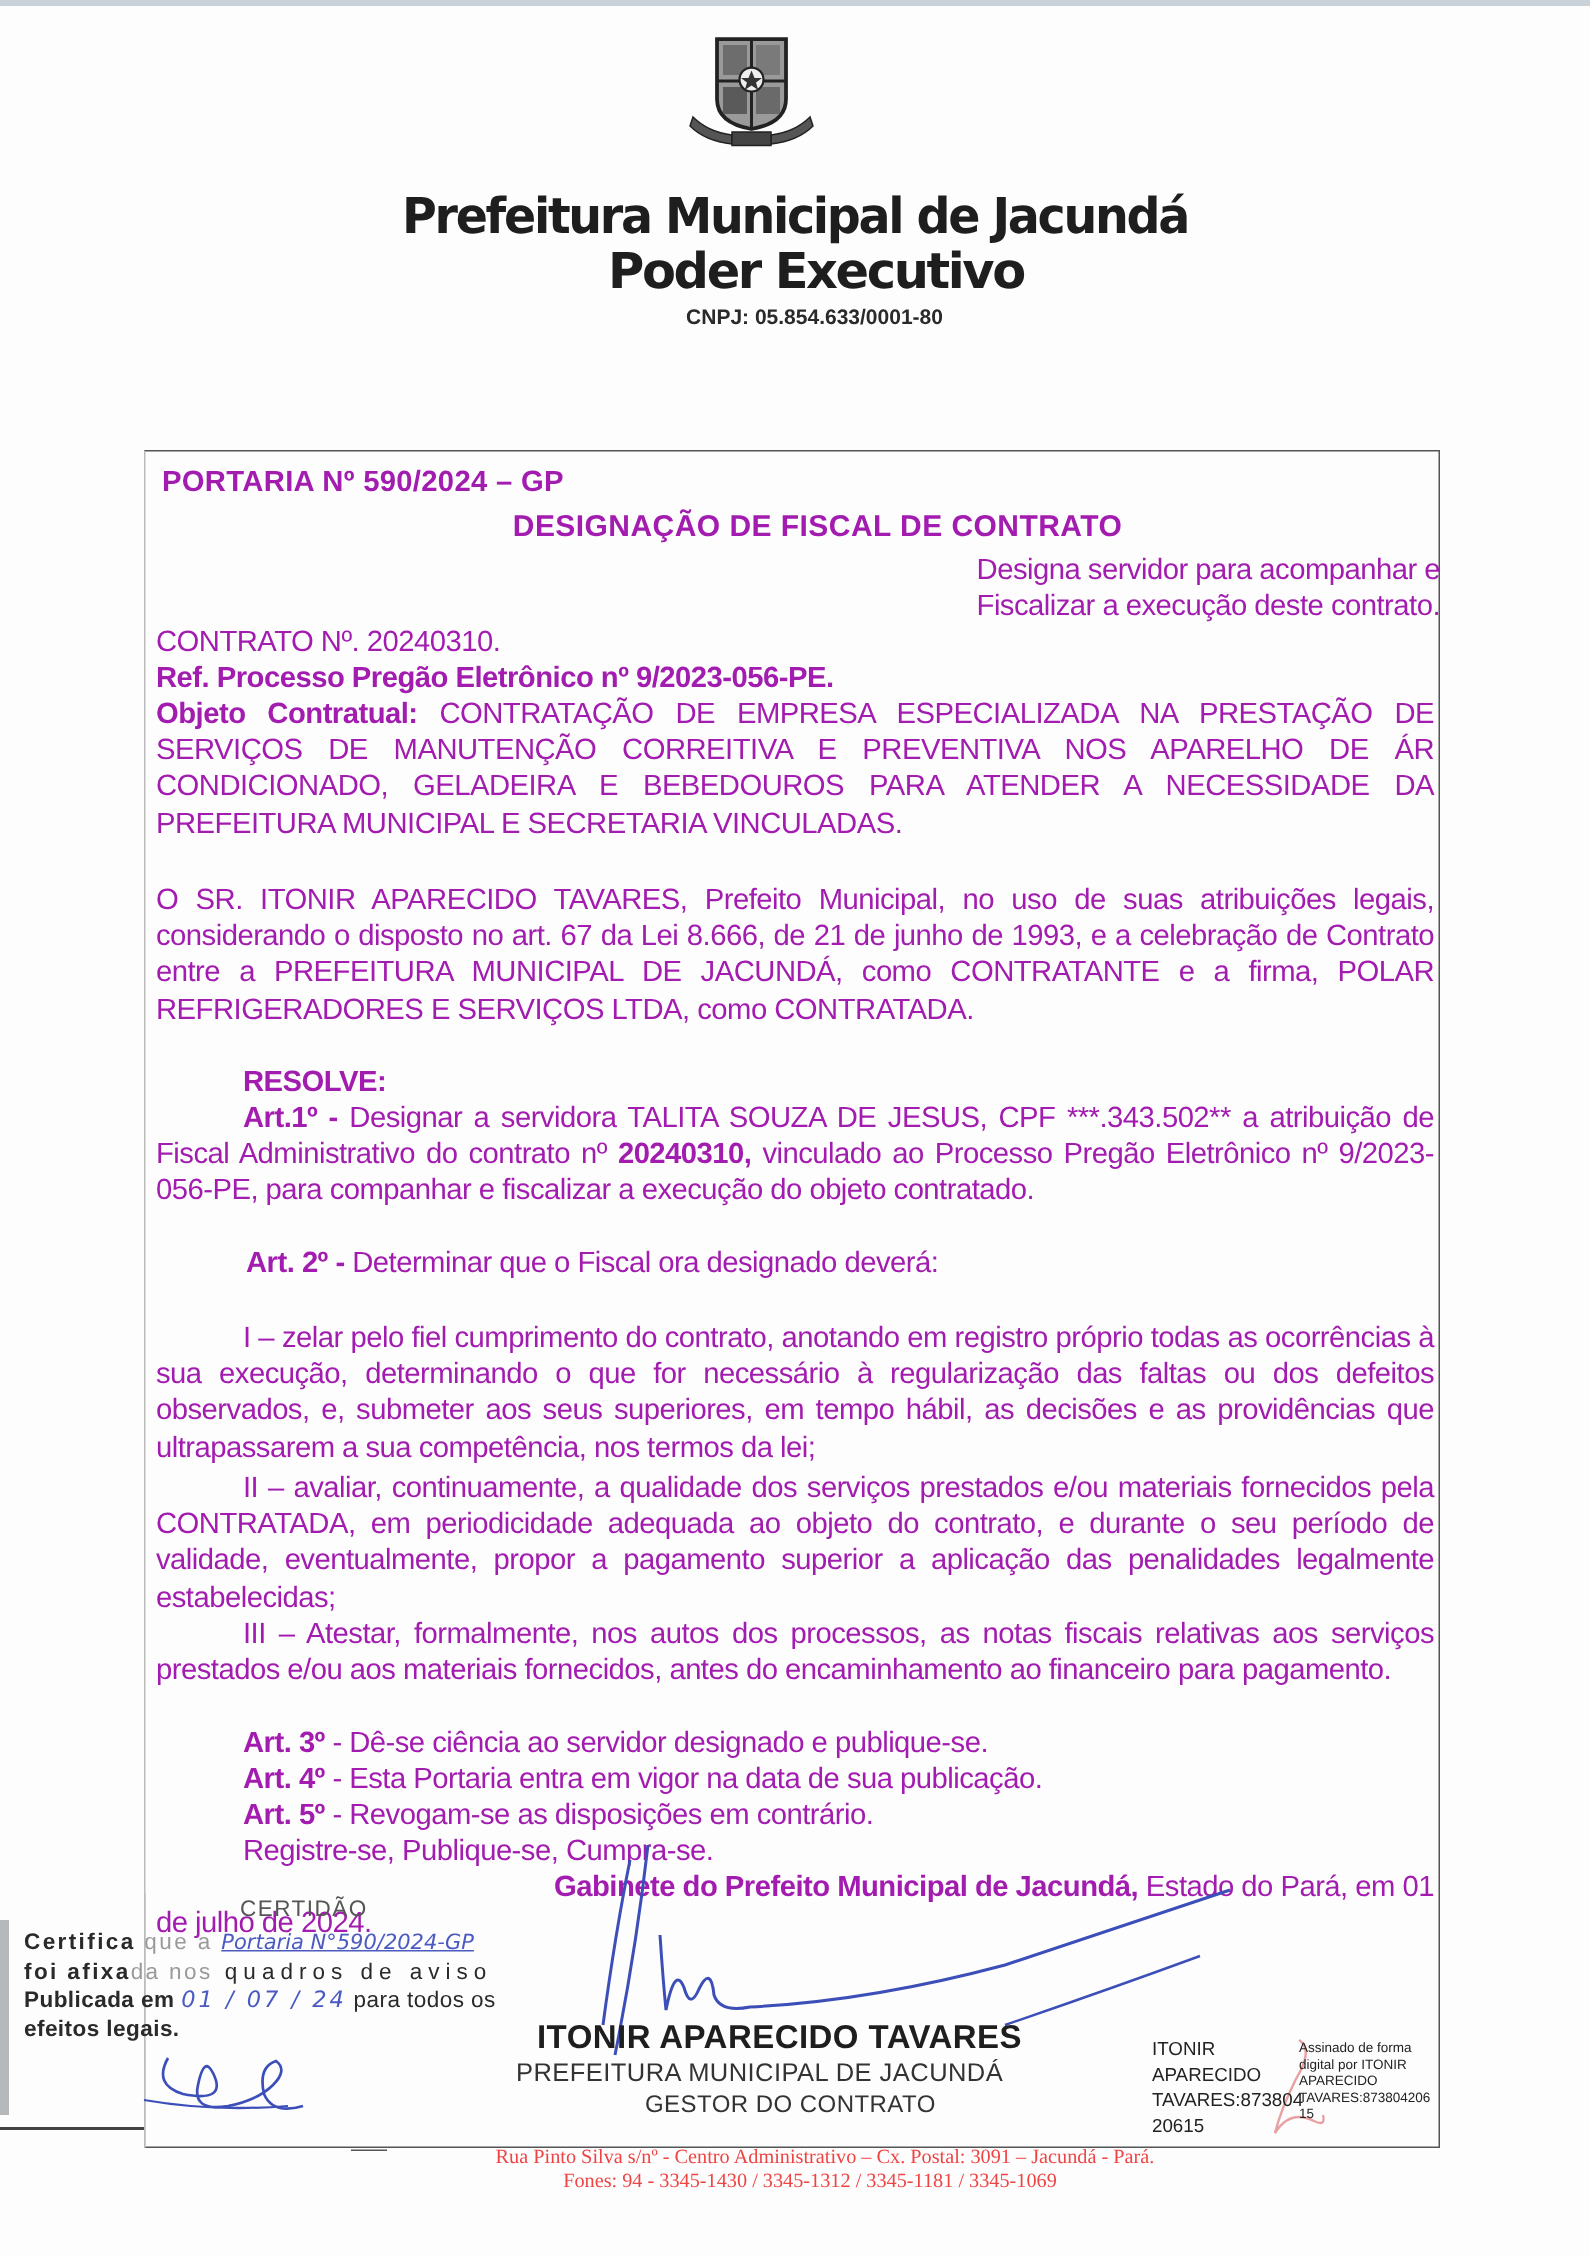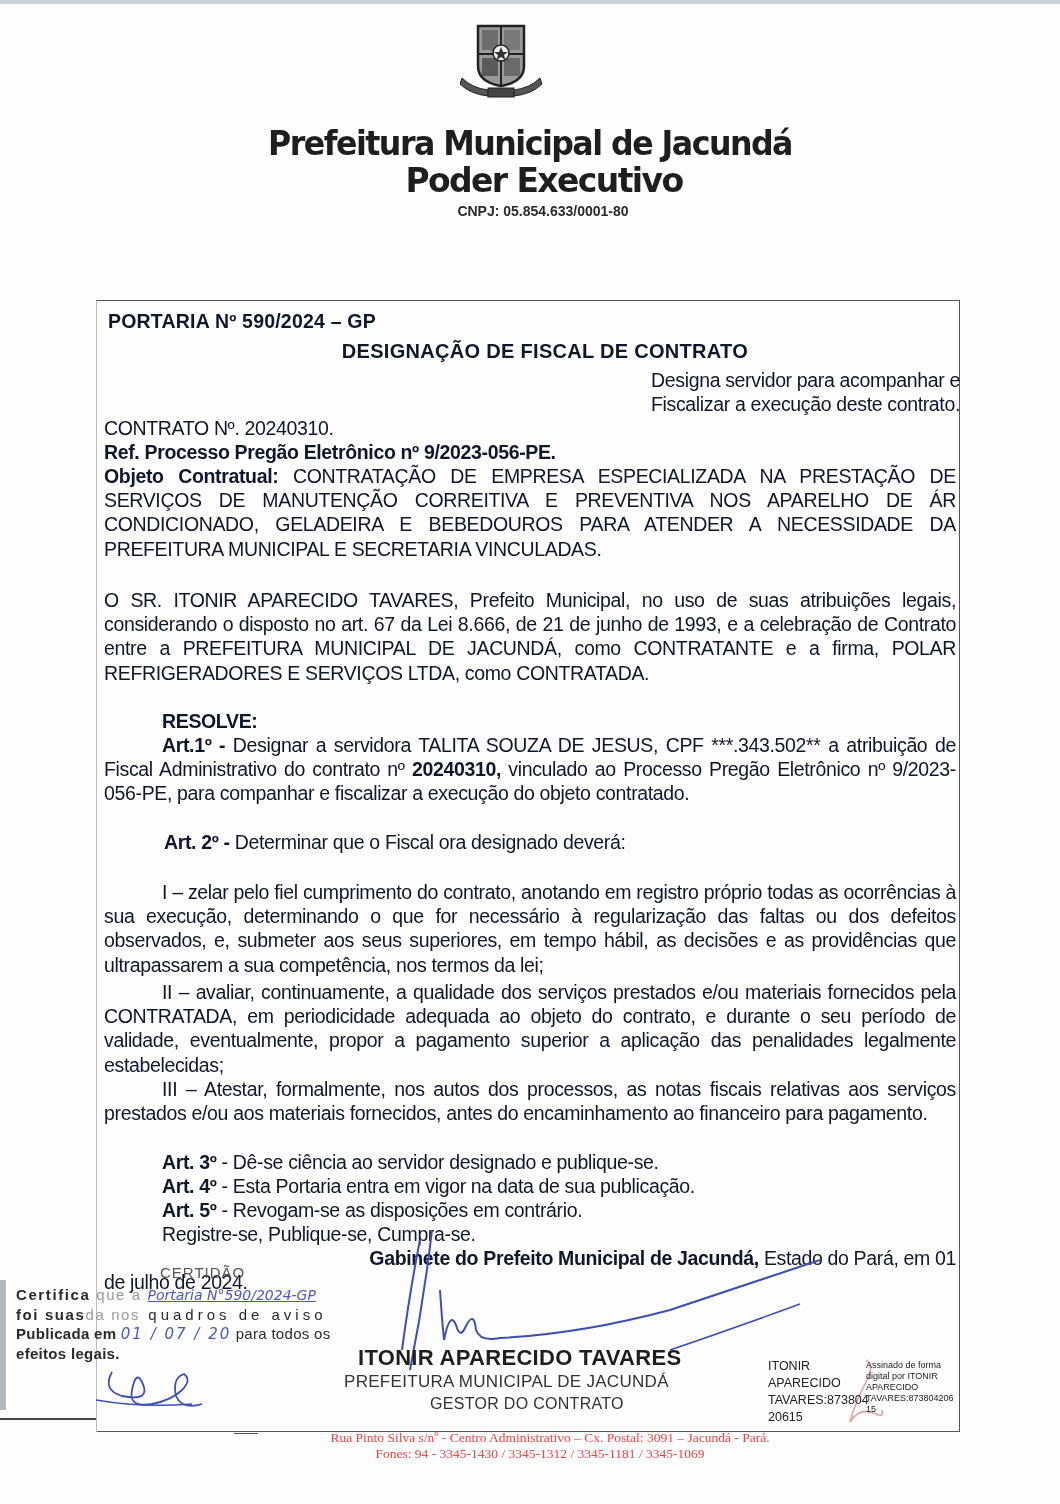--- a/index.html
+++ b/index.html
@@ -13,21 +13,21 @@
   .title1 { position: absolute; left: 0; width: 1060px; text-align: center; top: 124px;
     font-family: "DejaVu Sans", sans-serif; font-weight: bold; font-size: 33px; letter-spacing: -1.6px; color: #1e1e1e; transform: scaleX(0.96); }
   .title2 { position: absolute; left: 0; width: 1060px; text-align: center; top: 161px; padding-left: 28px; box-sizing: border-box;
     font-family: "DejaVu Sans", sans-serif; font-weight: bold; font-size: 33px; letter-spacing: -1.6px; color: #1e1e1e; }
   .cnpj { position: absolute; left: 0; width: 1060px; text-align: center; top: 203px; padding-left: 26px; box-sizing: border-box;
     font-weight: bold; font-size: 14px; color: #2a2a2a; }
 
   .frame { position: absolute; left: 96px; top: 300px; width: 862px; height: 1130px;
     border-top: 1.5px solid #555; border-right: 1.5px solid #555; border-bottom: 1.5px solid #555; border-left: 1px solid #bbb; }
 
-  .txt { position: absolute; font-size: 19.5px; line-height: 24.2px; color: #0f172a; letter-spacing: -0.35px; transform-origin: left top; }
+  .txt { position: absolute; font-size: 19.5px; line-height: 24.2px; color: #a21caf; letter-spacing: -0.35px; transform-origin: left top; }
   .b { font-weight: bold; }
   .nojust-last { text-align: justify; }
 
   .port { left: 108px; top: 309px; font-size: 19.5px; font-weight: bold; letter-spacing: 0.2px; }
   .desig { left: 0; width: 1060px; text-align: center; top: 339px; font-size: 20px; font-weight: bold; letter-spacing: 0.3px; padding-left: 30px; box-sizing: border-box; }
   .ementa { left: 600px; top: 368px; width: 360px; text-align: right; }
   .contr { left: 104px; top: 416px; }
   .ref { left: 104px; top: 440px; font-weight: bold; }
   .objeto { left: 104px; top: 464px; width: 852px; }
   .para1 { left: 104px; top: 588px; width: 852px; }
@@ -121,22 +121,22 @@
 
 <div class="txt gab">
   <span class="line1"><span class="b">Gabinete do Prefeito Municipal de Jacundá,</span><span> Estado do Pará, em 01</span></span>
   <span class="line2">de julho de 2024.</span>
 </div>
 
 <div class="stamp-line"></div>
 <div class="stamp">
   <span class="cert-head">CERTIDÃO</span>
   <span class="row"><span>Certifica</span><span class="faint"> que a </span><span class="hand" style="text-decoration:underline;font-size:14px;letter-spacing:0">Portaria N°590/2024-GP</span></span>
-  <span class="row"><span>foi suas</span><span class="faint">da nos</span><span style="font-weight:normal;letter-spacing:4px"> quadros de aviso</span></span>
-  <span class="row" style="letter-spacing:0.3px"><span>Publicada em </span><span class="hand" style="font-size:15px;letter-spacing:2px">01 / 07 / 20</span><span style="font-weight:normal">  para todos os</span></span>
+  <span class="row"><span>foi afixa</span><span class="faint">da nos</span><span style="font-weight:normal;letter-spacing:4px"> quadros de aviso</span></span>
+  <span class="row" style="letter-spacing:0.3px"><span>Publicada em </span><span class="hand" style="font-size:15px;letter-spacing:2px">01 / 07 / 24</span><span style="font-weight:normal">  para todos os</span></span>
   <span class="row" style="letter-spacing:0.3px">efeitos legais.</span>
 </div>
 <div style="position:absolute;left:0;top:1418px;width:96px;height:2px;background:#444;"></div>
 
 <svg class="sig" style="left:380px;top:1230px;" width="480" height="150" viewBox="0 0 480 150">
   <path d="M40 10 Q30 60 22 120" stroke="#3c4fb8" stroke-width="2" fill="none"></path>
   <path d="M52 0 Q44 70 30 140" stroke="#3c4fb8" stroke-width="2" fill="none"></path>
   <path d="M60 60 Q62 90 64 110 Q70 80 76 95 Q80 110 86 96 Q94 80 96 100 Q100 112 120 108 Q200 104 290 80 Q380 50 440 30" stroke="#3c4fb8" stroke-width="2" fill="none"></path>
   <path d="M290 120 Q360 96 420 74" stroke="#3c4fb8" stroke-width="1.6" fill="none"></path>
 </svg>

